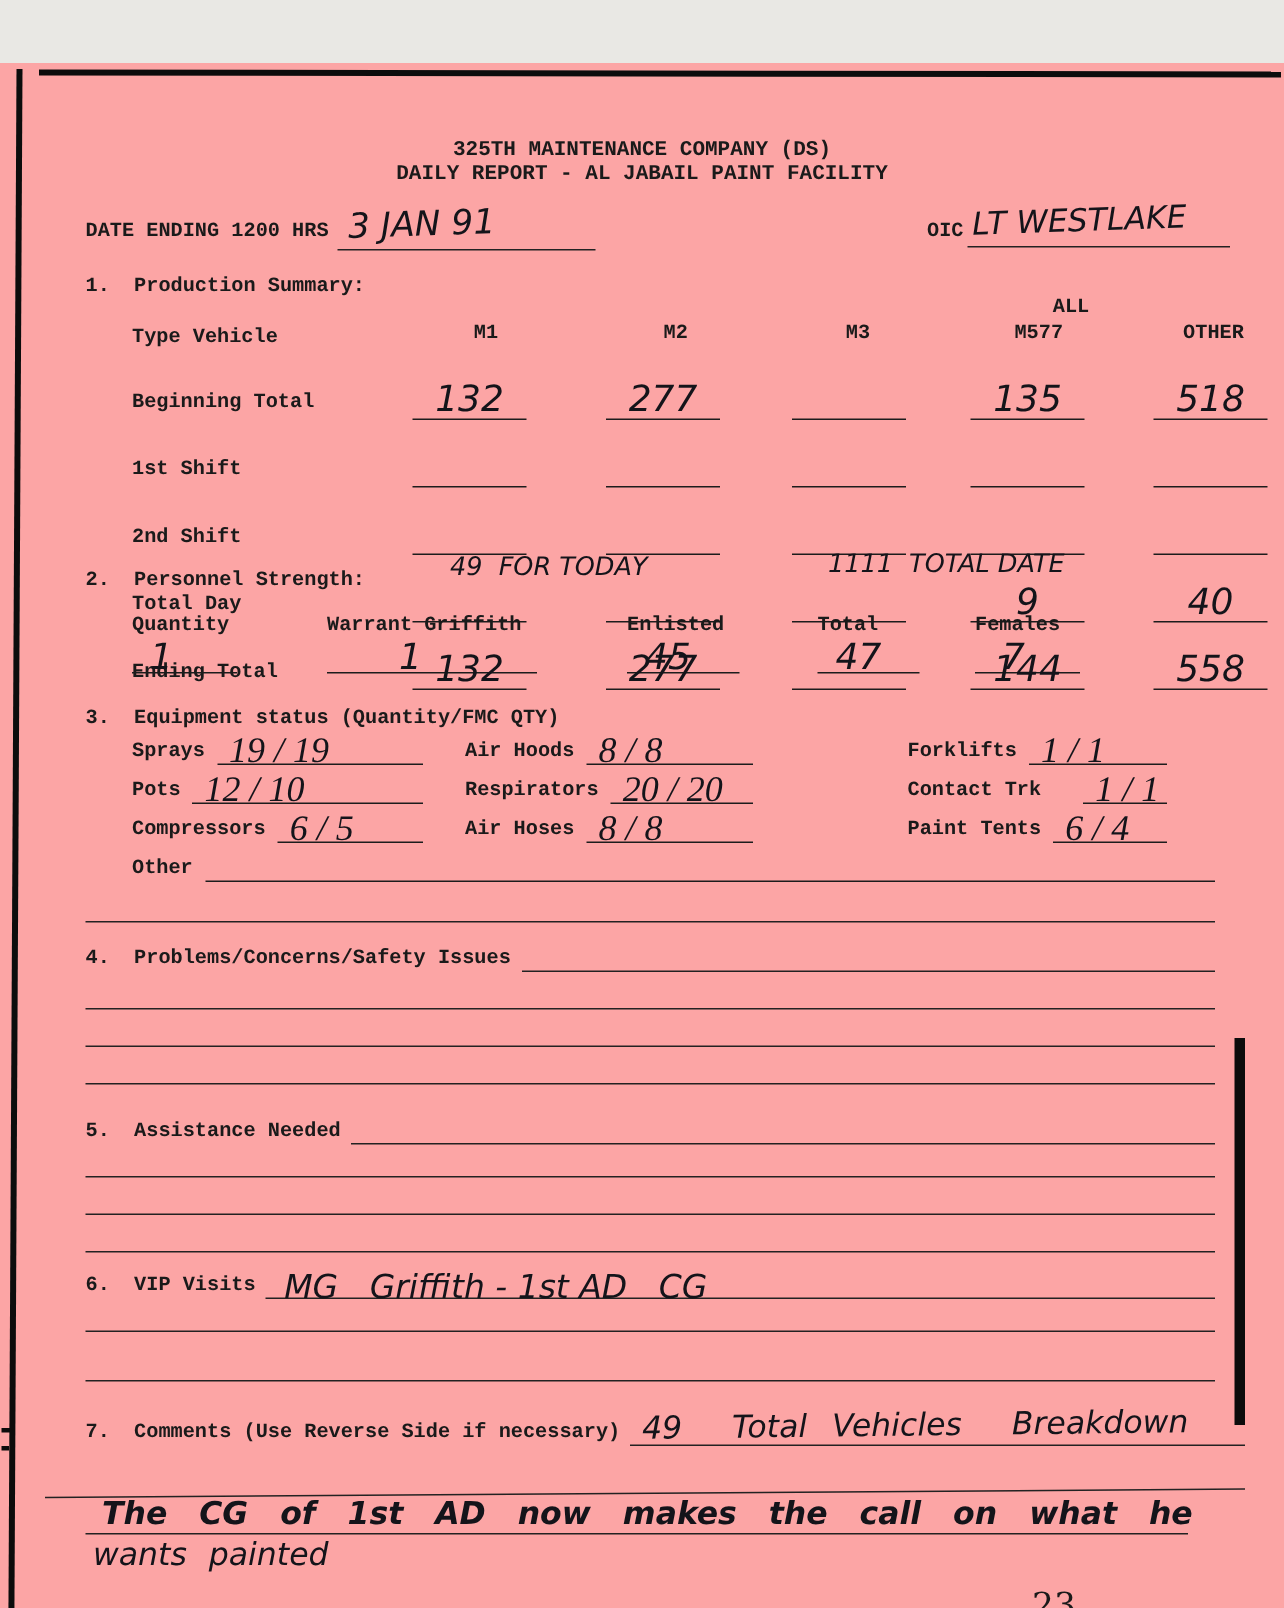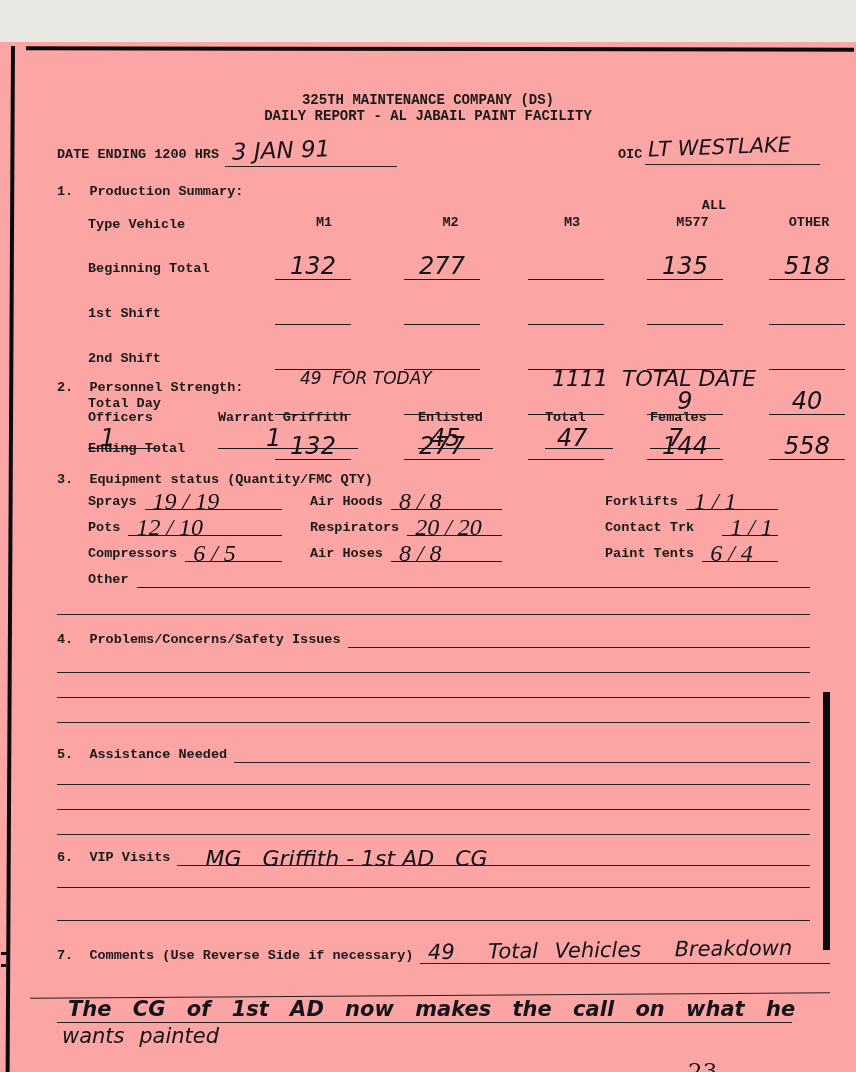--- a/index.html
+++ b/index.html
@@ -17,21 +17,21 @@
   }
   .title { position:absolute; left:0; width:856px; text-align:center; font-size:14px; }
   .hand {
     font-family:"DejaVu Sans", sans-serif; font-style:italic; font-weight:500;
     color:#14141a; white-space:pre; line-height:1;
   }
   .abs { position:absolute; }
   .rule { position:absolute; border-bottom:1.6px solid #222; height:0; }
   .flexline { position:absolute; display:flex; align-items:flex-end; }
   .fill { flex:1; margin-left:7px; border-bottom:1.6px solid #222; height:16px; position:relative; }
-  .lineval { position:absolute; left:28px; bottom:-5px; font-size:22px; }
+  .lineval { position:absolute; left:12px; bottom:-5px; font-size:22px; }
 
   
   .prod { position:absolute; display:grid; }
   .pcell { position:relative; }
   .plabel { display:flex; align-items:flex-end; padding-bottom:6px; }
   .phead { display:flex; align-items:flex-start; justify-content:center; padding-top:3px; }
   .phl { padding-top:3px; }
   .vline { position:absolute; left:6px; width:76px; bottom:3px; border-bottom:1.7px solid #1c1c1c; }
   .vnum { position:absolute; left:6px; width:76px; bottom:5px; text-align:center; font-size:24px; z-index:2; }
 
@@ -213,24 +213,24 @@
         <span class="vline"></span>
       </div>
     <div class="pcell">
         <span class="vnum hand">558</span>
         <span class="vline"></span>
       </div>
   </div>
 
   <span class="typed abs" style="left:57px; top:338px;">2.  Personnel Strength:</span>
   <span class="hand abs" style="left:300px; top:328px; font-size:17px;">49  FOR TODAY</span>
-  <span class="hand abs" style="left:552px; top:326px; font-size:22px;">1111  TOTAL DATE</span>
+  <span class="hand abs" style="left:552px; top:326px; font-size:17px;">1111  TOTAL DATE</span>
 
   <div class="pgroup" style="left:88px; width:70px;">
-    <span class="typed">Officers</span>
+    <span class="typed">Quantity</span>
     <div class="pgline">
         <span class="pgval hand">1</span>
       </div>
   </div>
   <div class="pgroup" style="left:218px; width:140px;">
     <span class="typed">Warrant Griffith</span>
     <div class="pgline">
         <span class="pgval hand" style="left:48px;">1</span>
       </div>
   </div>

